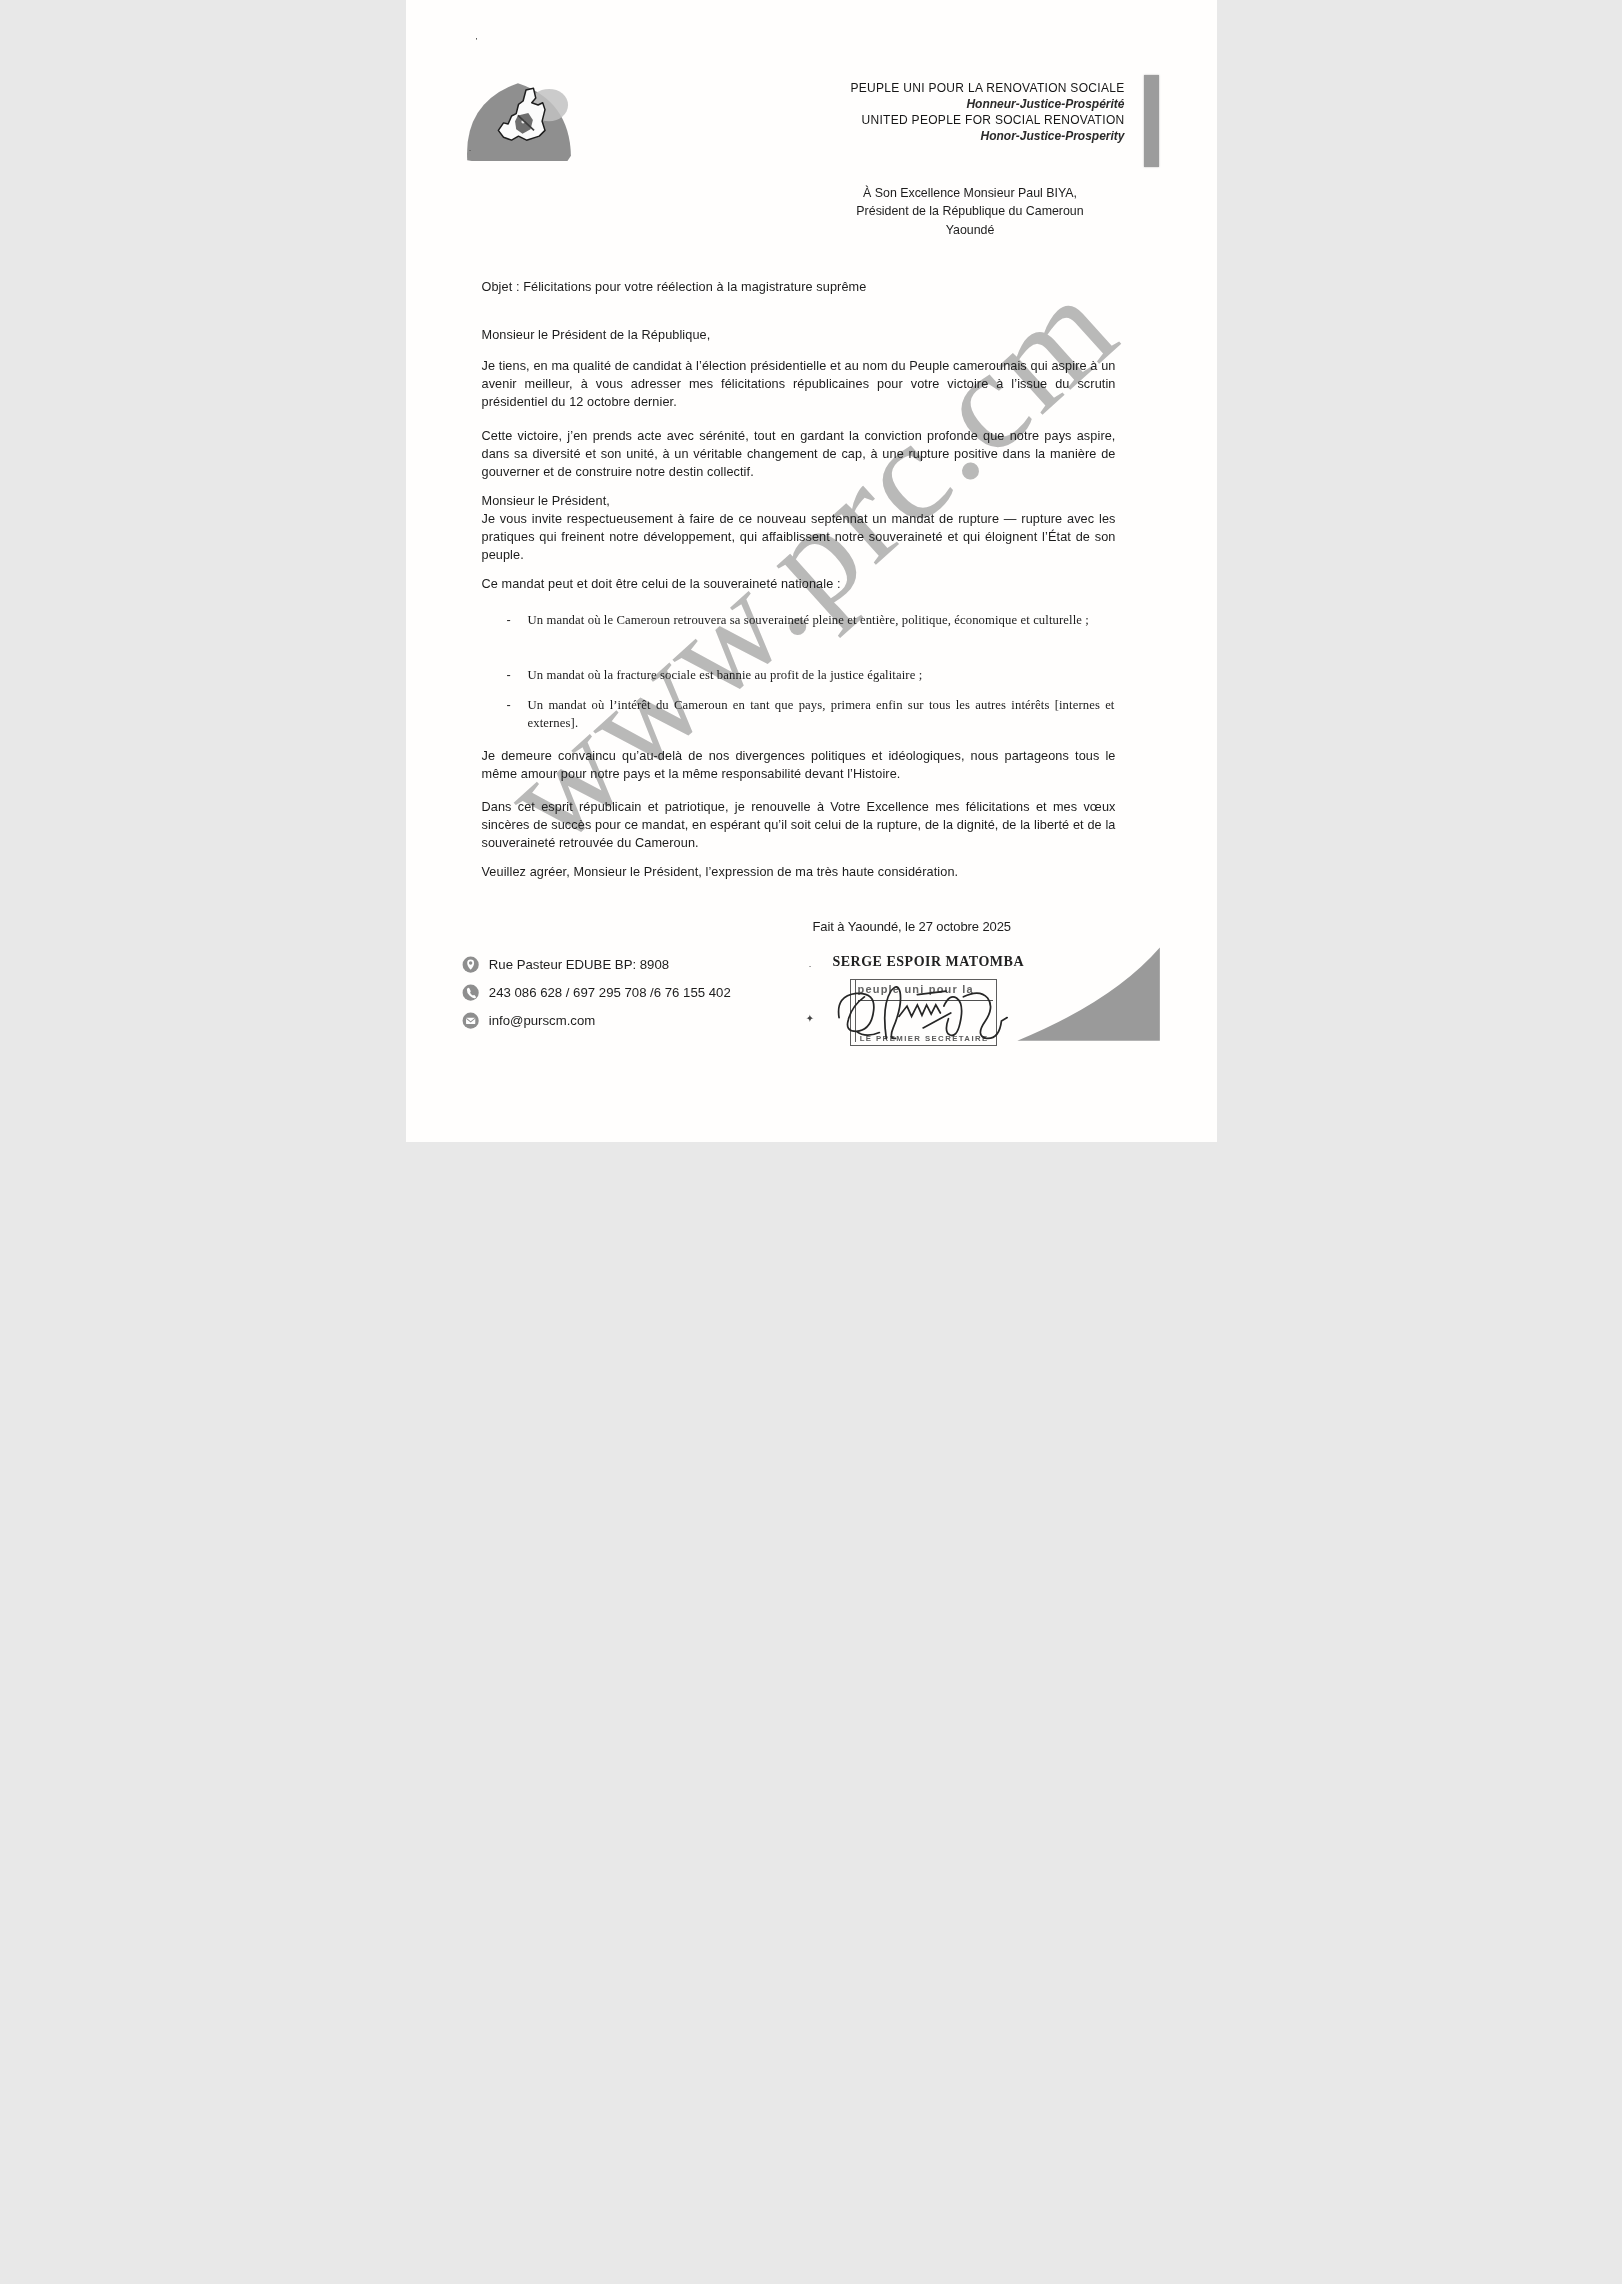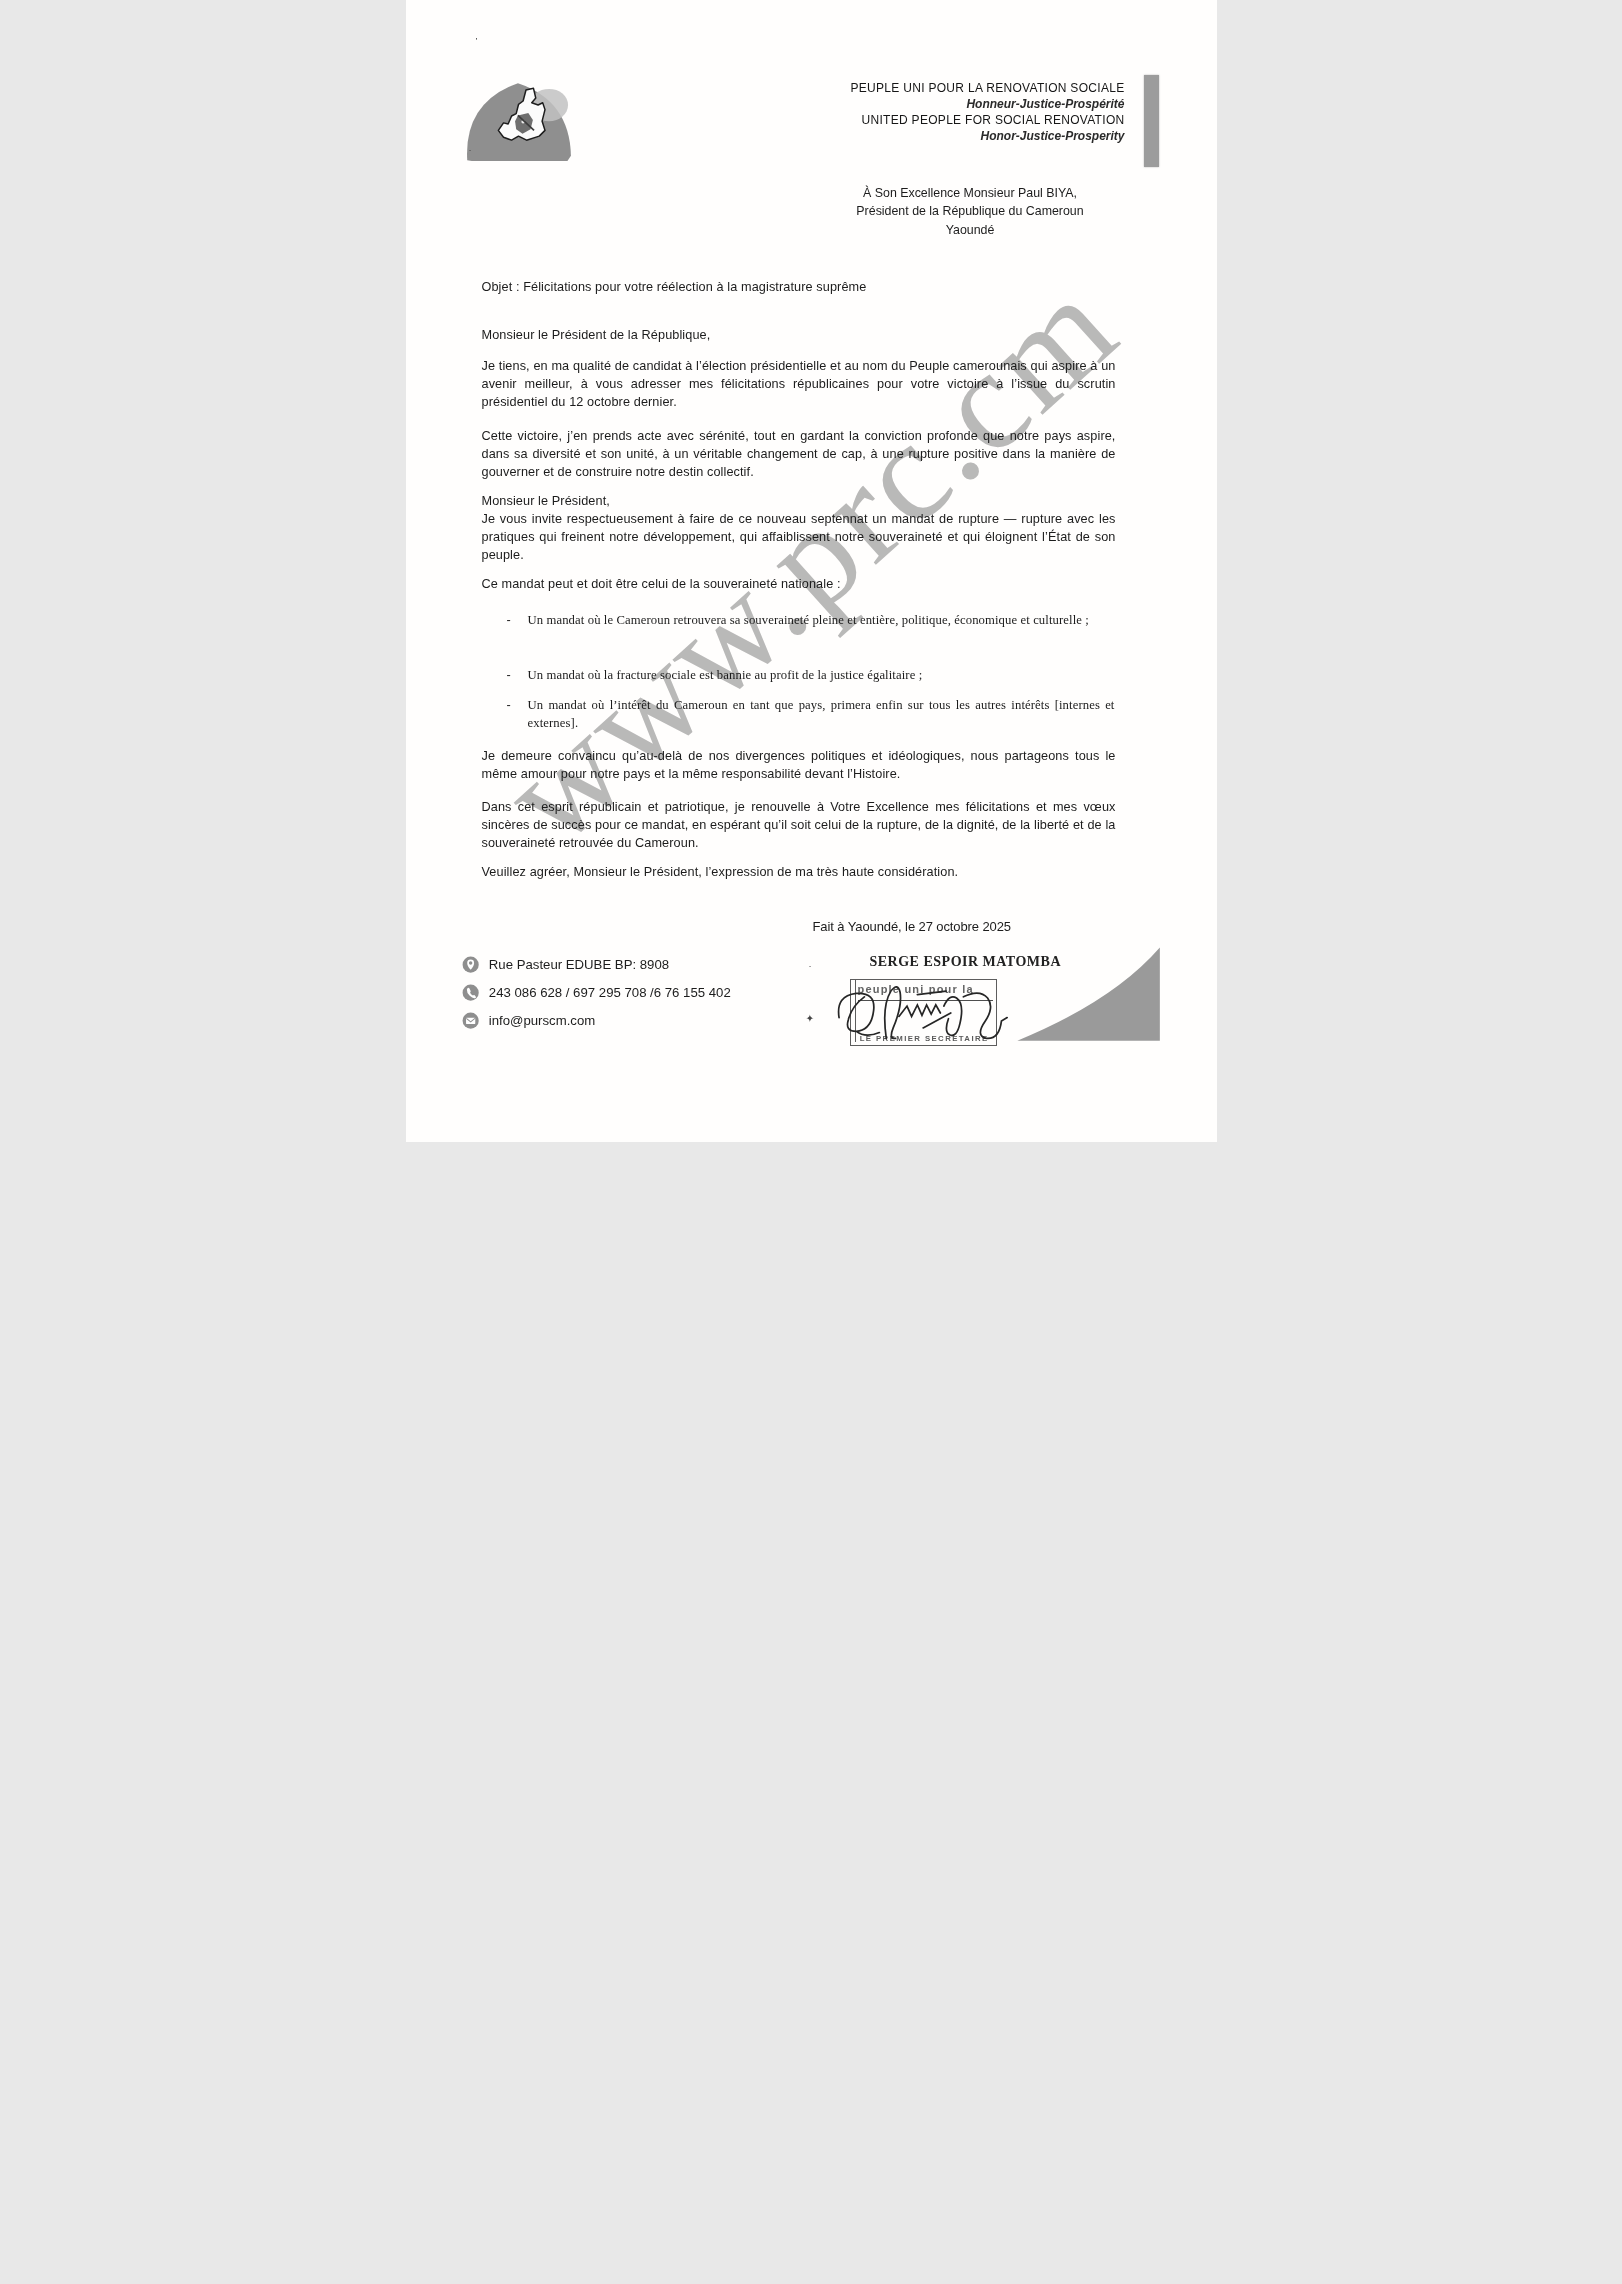--- a/index.html
+++ b/index.html
@@ -36,21 +36,21 @@
   
   #recipient{left:403px;top:184px;width:323px;text-align:center;font-size:12.4px;line-height:18.4px;z-index:2;}
   
   .para{left:76px;width:634px;font-size:12.7px;line-height:18px;text-align:justify;letter-spacing:0.1px;z-index:2;}
   .single{text-align:left;}
   .bullet{left:101px;width:608px;display:flex;z-index:2;font-size:12.7px;line-height:18px;}
   .bullet .dash{width:21px;flex:0 0 21px;text-align:left;}
   .bullet .btxt{flex:1;text-align:justify;letter-spacing:0.1px;font-family:Liberation Serif, serif;}
   
   #dateline{left:407px;top:919px;font-size:13px;letter-spacing:-0.1px;z-index:2;}
-  #signatory{left:427px;top:954px;font-family:"Liberation Serif",serif;font-weight:bold;font-size:14px;letter-spacing:0.5px;color:#222;z-index:2;margin-left:37px;}
+  #signatory{left:427px;top:954px;font-family:"Liberation Serif",serif;font-weight:bold;font-size:14px;letter-spacing:0.5px;color:#222;z-index:2;}
   #stamp{
     left:444px;top:979px;width:145px;height:65px;
     border:1.7px solid #5d5d5d;
     z-index:2;background:transparent;
   }
   #stamp .inner{position:absolute;left:4.6px;top:0;right:-1.2px;bottom:3.5px;border-left:1.2px solid #5d5d5d;}
   #stamp .stitle{
     position:absolute;left:7px;top:2.9px;right:2.3px;
     font-weight:bold;font-size:11px;letter-spacing:1.2px;color:#646464;
     white-space:nowrap;border-bottom:1.7px solid #4e4e4e;padding-bottom:5px;

